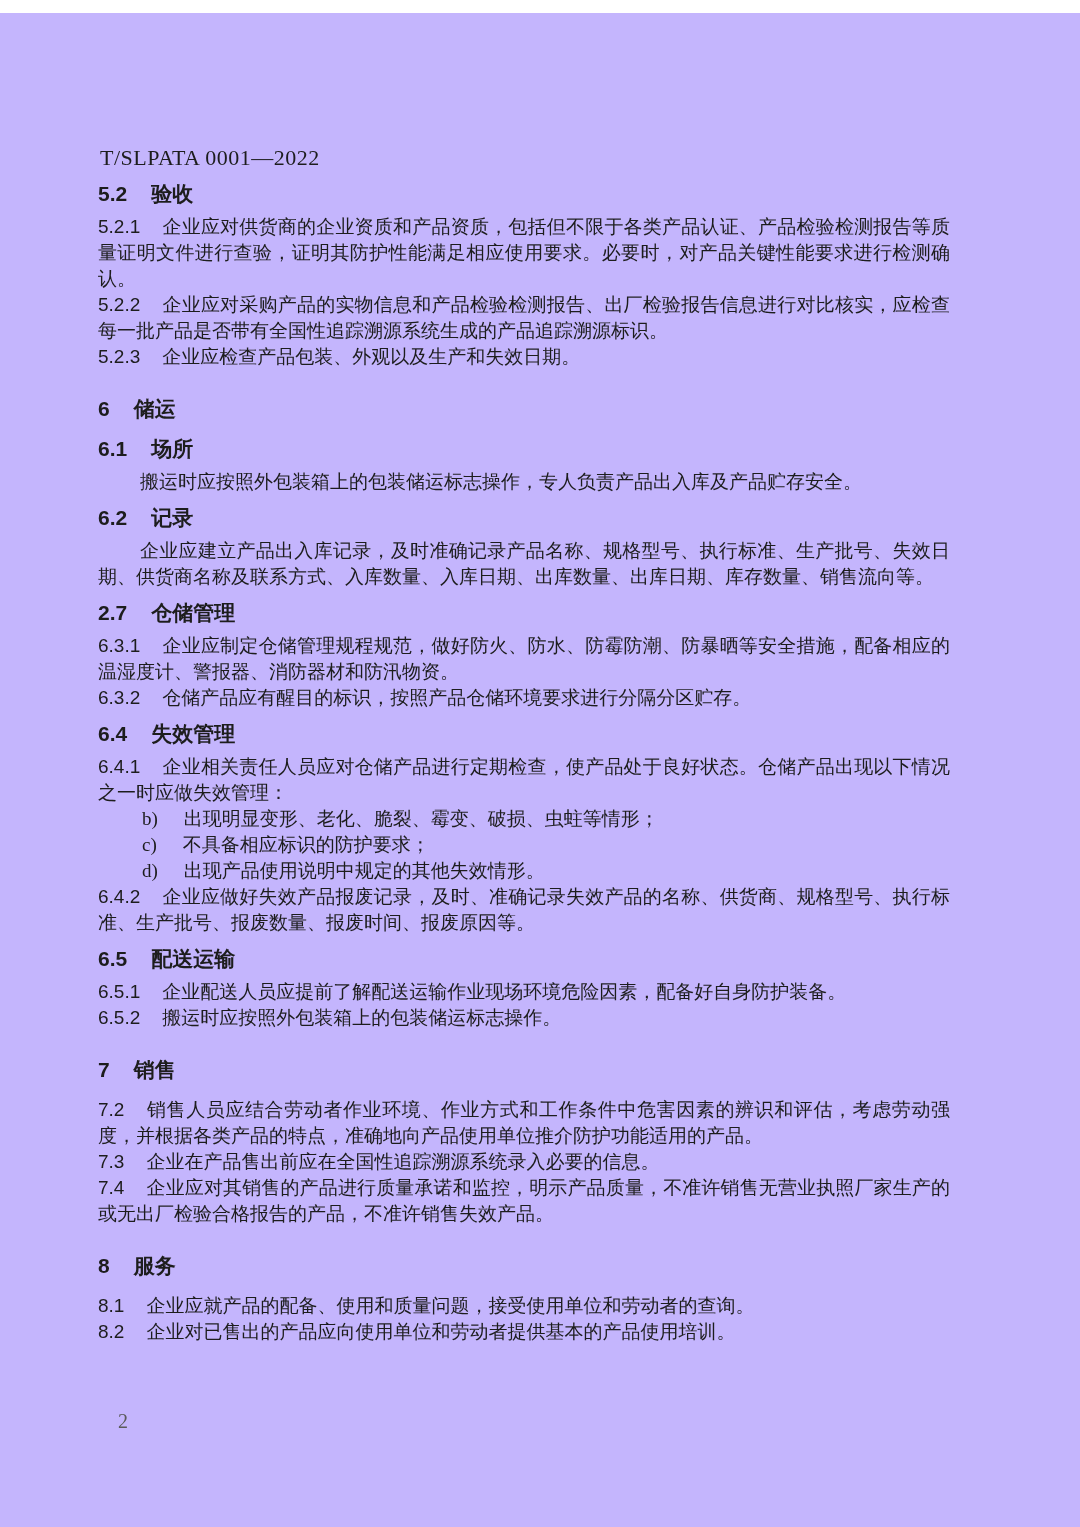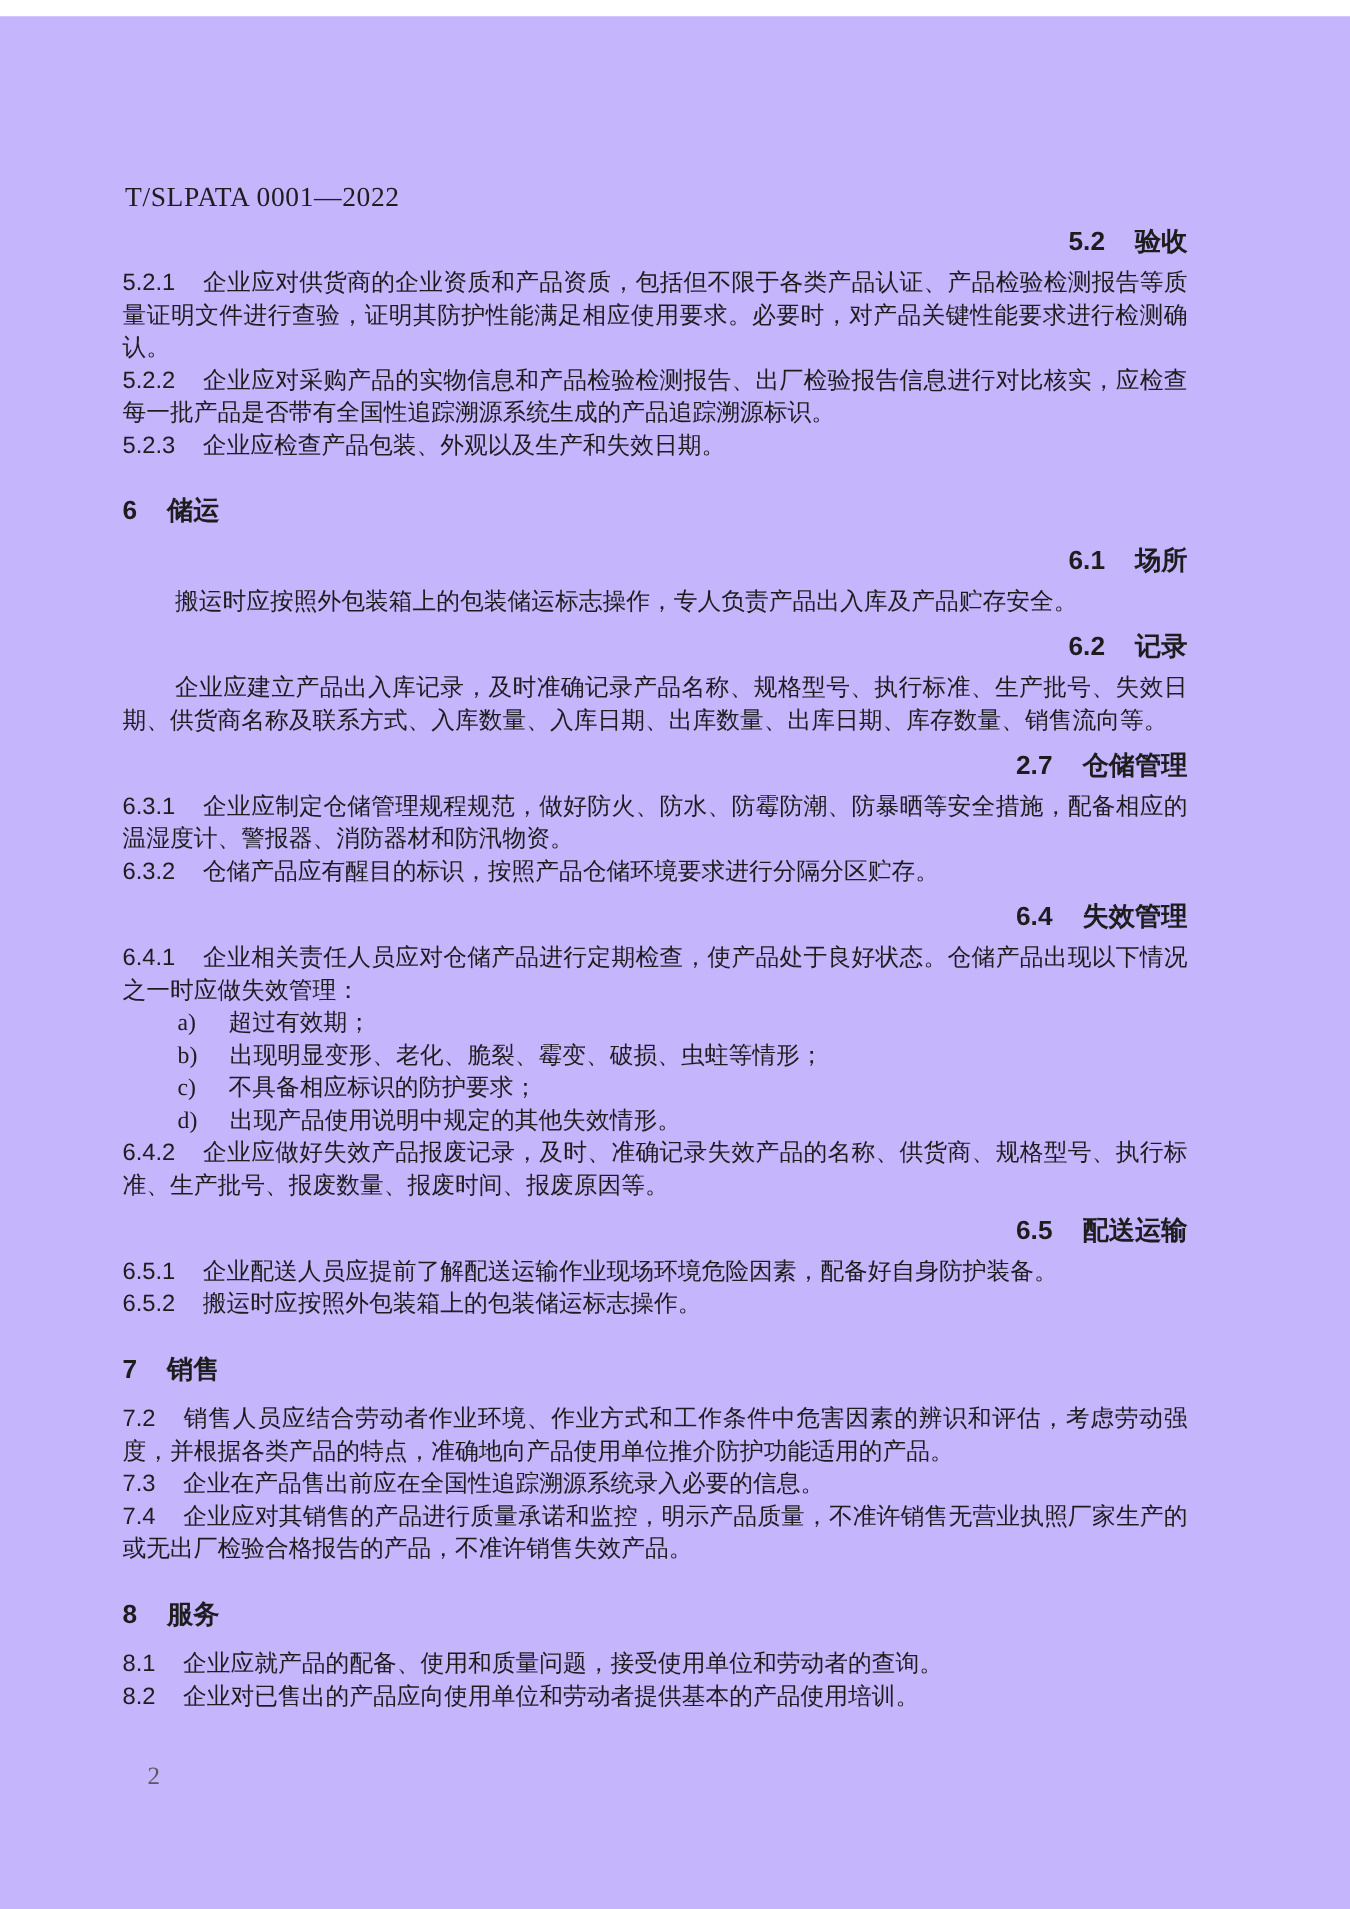--- a/index.html
+++ b/index.html
@@ -31,21 +31,21 @@
     font-family: "Liberation Serif", serif;
     margin: 0 0 0 2px;
   }
   .h1, .h2 {
     font-family: "Liberation Sans", sans-serif;
     font-weight: bold;
     font-size: 21px;
     line-height: 26px;
   }
   .h1 { margin: 26px 0 14px; }
-  .h2 { margin: 10px 0 7px; text-align: right; }
+  .h2 { margin: 10px 0 7px; }
   .h1 .bnum, .h2 .bnum { margin-right: 24px; }
   p.clause, p.pind, p.li {
     margin: 0;
     font-size: 19px;
     line-height: 26px;
     text-align: justify;
   }
   p.clause .bnum {
     font-family: "Liberation Sans", sans-serif;
     margin-right: 22px;
@@ -109,23 +109,20 @@
       <span class="bnum">6.3.2</span><span>仓储产品应有醒目的标识，按照产品仓储环境要求进行分隔分区贮存。</span>
     </p>
 
     <div class="h2">
       <span class="bnum">6.4</span><span>失效管理</span>
     </div>
     <p class="clause">
       <span class="bnum">6.4.1</span><span>企业相关责任人员应对仓储产品进行定期检查，使产品处于良好状态。仓储产品出现以下情况之一时应做失效管理：</span>
     </p>
     <p class="li">
-      <span class="lnum">a)</span><span>超过有效期；</span>
-    </p>
-    <p class="li">
       <span class="lnum">b)</span><span>出现明显变形、老化、脆裂、霉变、破损、虫蛀等情形；</span>
     </p>
     <p class="li">
       <span class="lnum">c)</span><span>不具备相应标识的防护要求；</span>
     </p>
     <p class="li">
       <span class="lnum">d)</span><span>出现产品使用说明中规定的其他失效情形。</span>
     </p>
     <p class="clause">
       <span class="bnum">6.4.2</span><span>企业应做好失效产品报废记录，及时、准确记录失效产品的名称、供货商、规格型号、执行标准、生产批号、报废数量、报废时间、报废原因等。</span>

